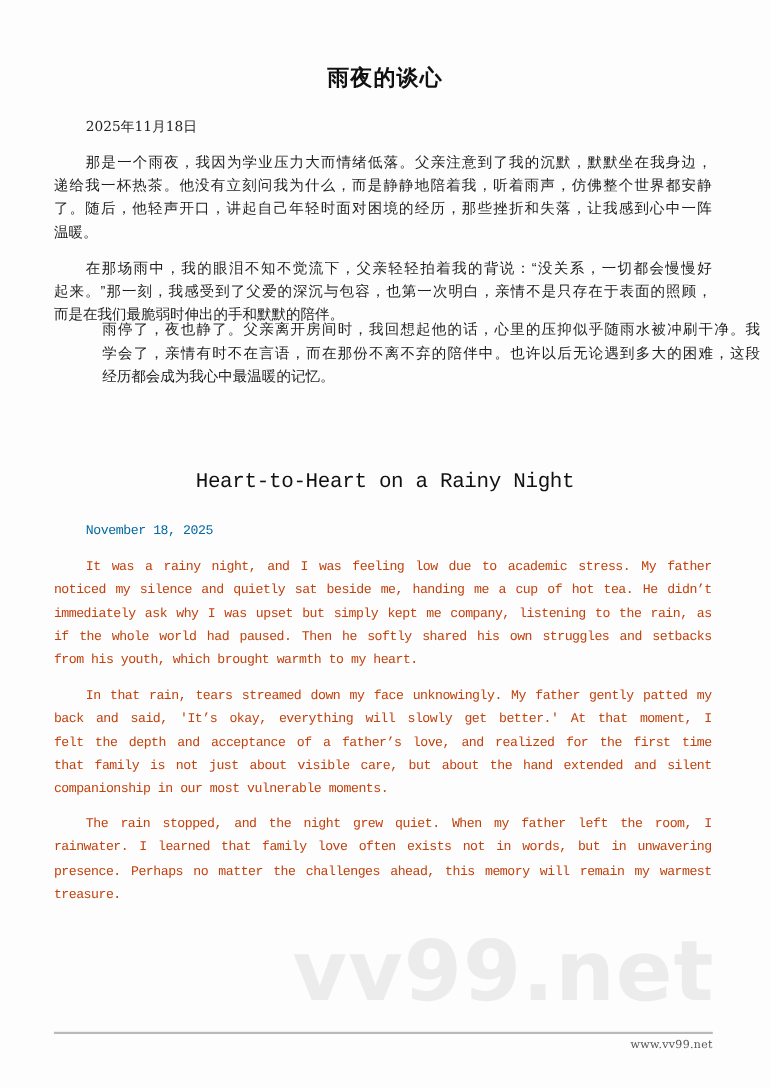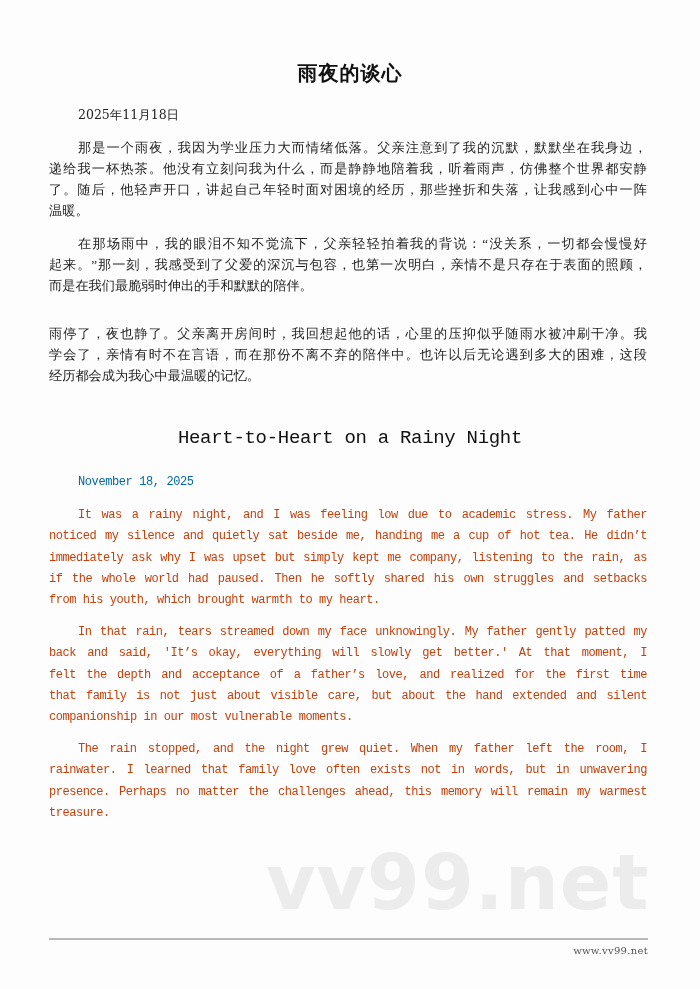--- a/index.html
+++ b/index.html
@@ -18,21 +18,21 @@
       position: absolute;
       left: 0; top: 0;
       width: 700px; height: 989px;
       background: #fdfdfd;
     }
     .title-cn {
       position: absolute;
       left: 0; width: 700px;
       top: 60px;
       text-align: center;
-      font-family: Liberation Serif, serif;
+      font-family: Liberation Mono, monospace;
       font-weight: bold;
       font-size: 20px;
       line-height: 26px;
       color: #111;
       letter-spacing: 1px;
     }
     .date-cn {
       position: absolute;
       left: 78px;
       top: 106px;
@@ -41,21 +41,21 @@
       line-height: 18px;
       color: #222;
     }
     .para {
       position: absolute;
       left: 49px;
       width: 598px;
       margin: 0;
     }
     .para-cn {
-      font-family: Liberation Serif, serif;
+      font-family: Liberation Sans, sans-serif;
       font-size: 13.2px;
       line-height: 21px;
       color: #1e1e1e;
     }
     .line {
       display: block;
       white-space: nowrap;
       text-align: justify;
       text-align-last: justify;
       height: 21px;
@@ -141,21 +141,21 @@
     <span class="line">了。随后，他轻声开口，讲起自己年轻时面对困境的经历，那些挫折和失落，让我感到心中一阵</span>
     <span class="line last">温暖。</span>
   </div>
 
   <div class="para para-cn" style="top:233px;">
     <span class="line indent">在那场雨中，我的眼泪不知不觉流下，父亲轻轻拍着我的背说：“没关系，一切都会慢慢好</span>
     <span class="line">起来。”那一刻，我感受到了父爱的深沉与包容，也第一次明白，亲情不是只存在于表面的照顾，</span>
     <span class="line last">而是在我们最脆弱时伸出的手和默默的陪伴。</span>
   </div>
 
-  <div class="para para-cn" style="top:323px;">
+  <div class="para para-cn" style="top:289px;margin-left:44px;">
     <span class="line">雨停了，夜也静了。父亲离开房间时，我回想起他的话，心里的压抑似乎随雨水被冲刷干净。我</span>
     <span class="line">学会了，亲情有时不在言语，而在那份不离不弃的陪伴中。也许以后无论遇到多大的困难，这段</span>
     <span class="line last">经历都会成为我心中最温暖的记忆。</span>
   </div>
 
   <div class="title-en">Heart-to-Heart on a Rainy Night</div>
   <div class="date-en">November 18, 2025</div>
 
   <div class="para para-en" style="top:505px;">
     <span class="line indent">It was a rainy night, and I was feeling low due to academic stress. My father</span>

